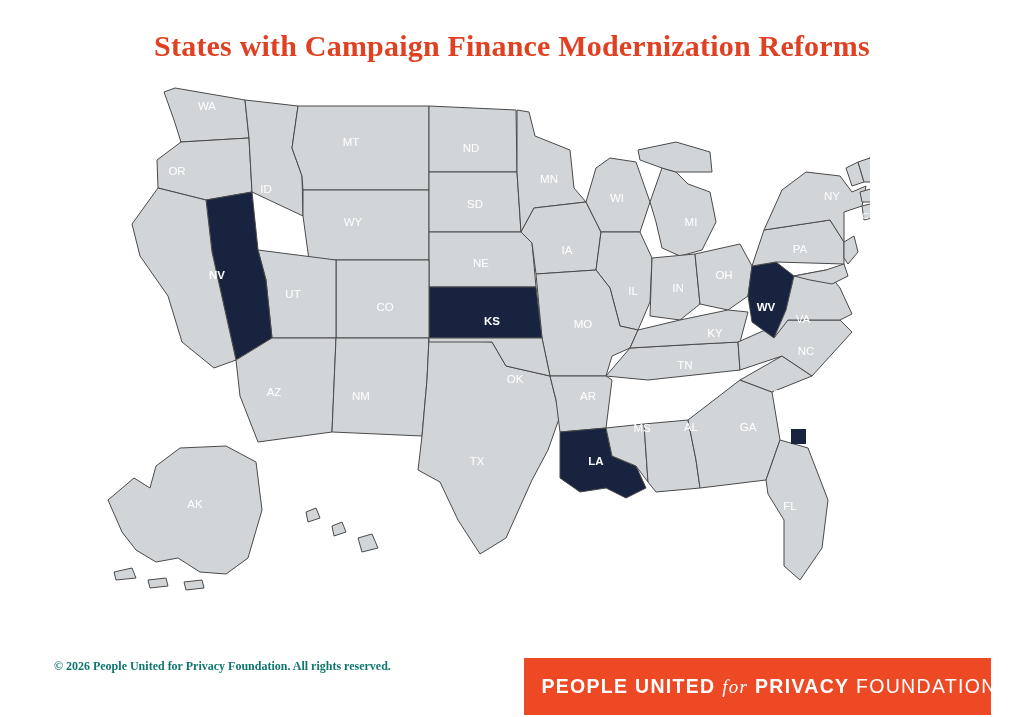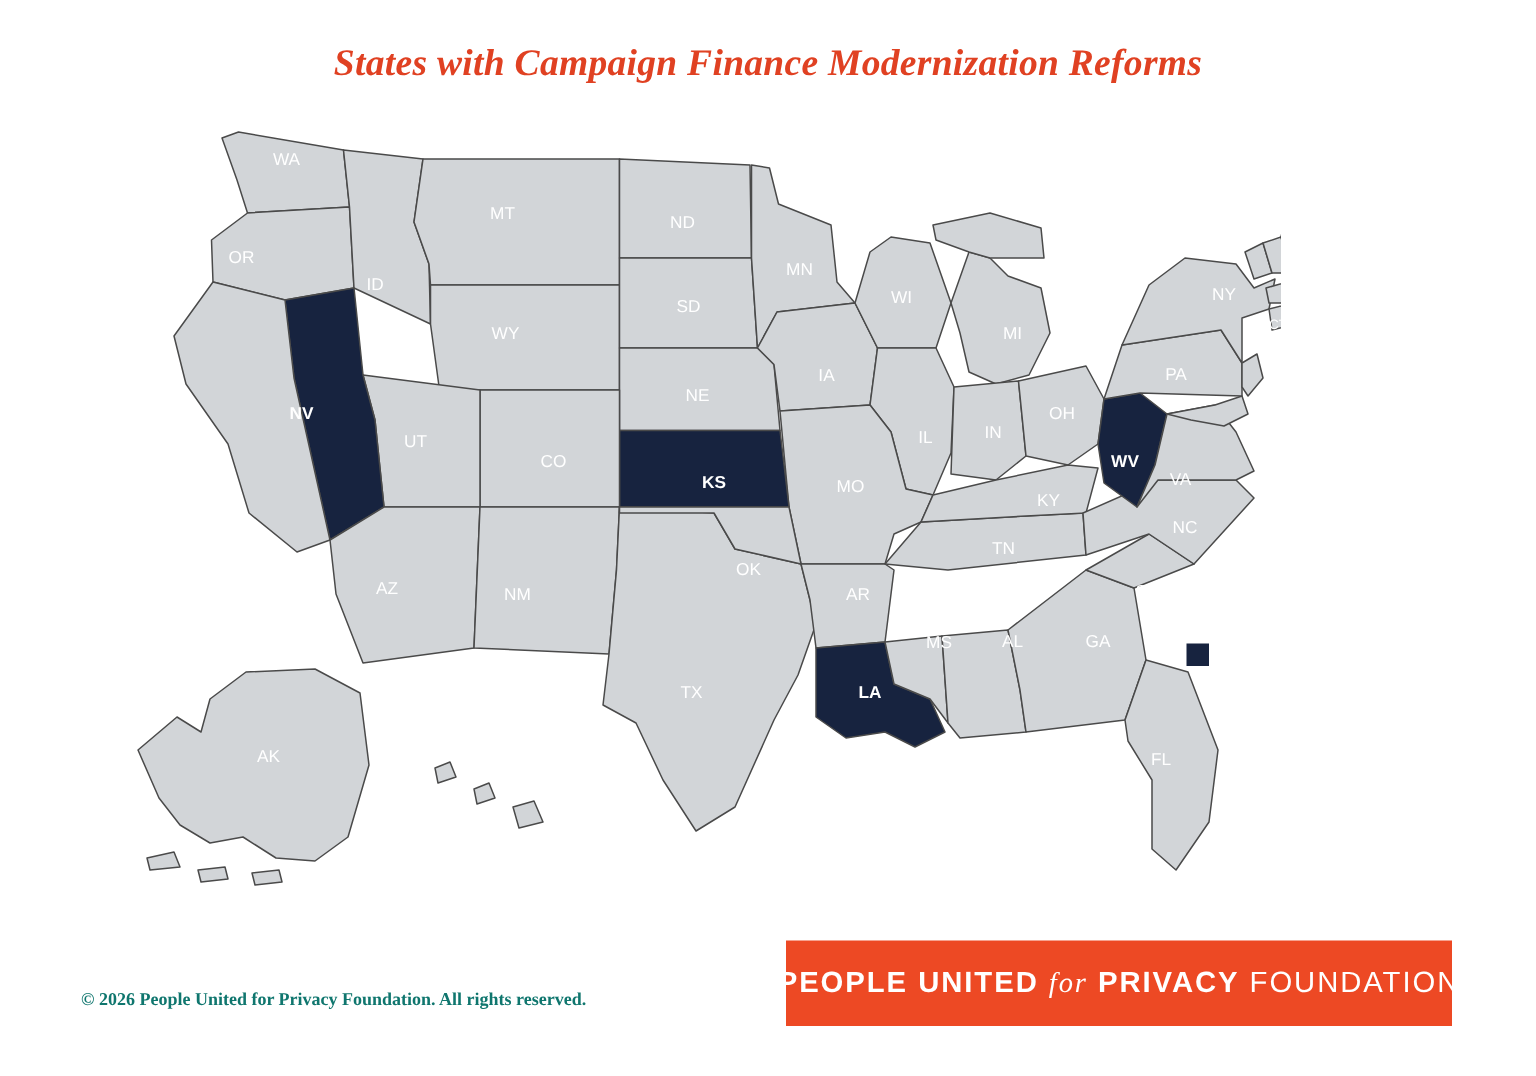--- a/index.html
+++ b/index.html
@@ -14,34 +14,33 @@
     font-family: "Liberation Sans", sans-serif;
     overflow: hidden;
   }
   #map-title {
     position: absolute;
     top: 26px;
     left: 0;
     width: 1024px;
     text-align: center;
     font-family: "Liberation Serif", serif;
-    font-style: italic;
-    font-weight: bold;
-    font-size: 25px;
+    font-weight: bold;
+    font-size: 30px;
     color: #e04122;
     line-height: 1.35;
     letter-spacing: 0.2px;
   }
   #map-title .line2 {
     display: block;
   }
   #map-wrap {
     position: absolute;
     top: 80px;
-    left: 24px;
+    left: 40px;
     width: 830px;
     height: 520px;
   }
   #map-svg {
     display: block;
     width: 830px;
     height: 520px;
   }
   .state-label {
     font-family: "Liberation Sans", sans-serif;
@@ -81,27 +80,28 @@
     left: 54px;
     top: 659px;
     font-family: "Liberation Serif", serif;
     font-weight: bold;
     font-size: 12px;
     color: #0f766e;
   }
   #logo {
     position: absolute;
     left: 524px;
-    top: 627px;
+    top: 658px;
     width: 444px;
     height: 57px;
     background: #ed4924;
     display: flex;
     align-items: center;
     justify-content: center;
+    padding-left: 23px;
   }
   #logo .logo-text {
     font-family: "Liberation Sans", sans-serif;
     font-size: 19.5px;
     letter-spacing: 1.3px;
     color: #ffffff;
     white-space: nowrap;
   }
   #logo .b {
     font-weight: bold;

